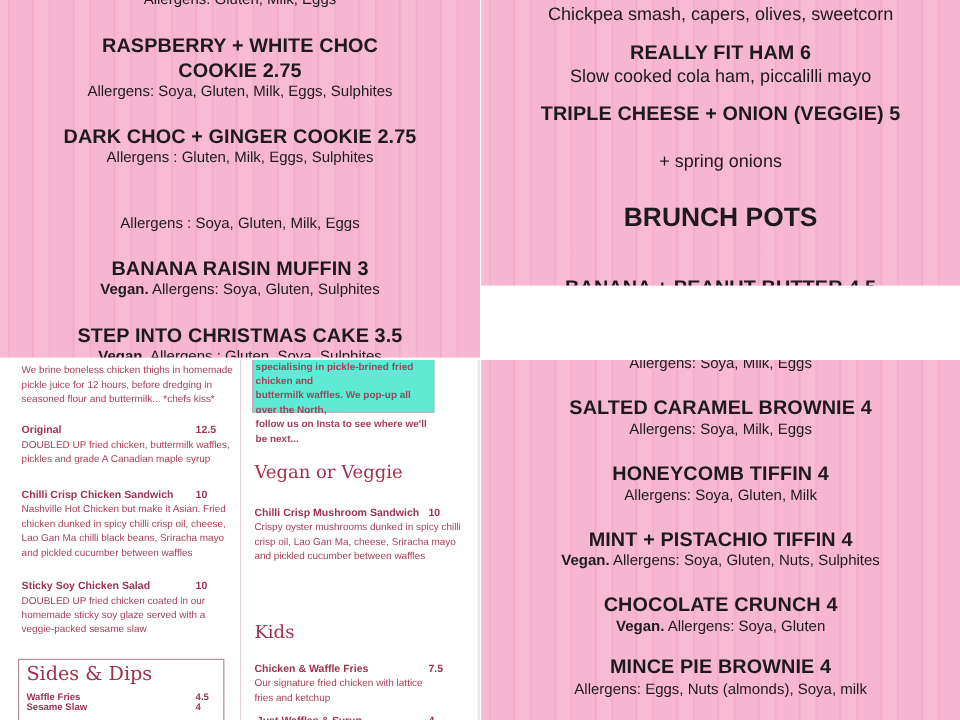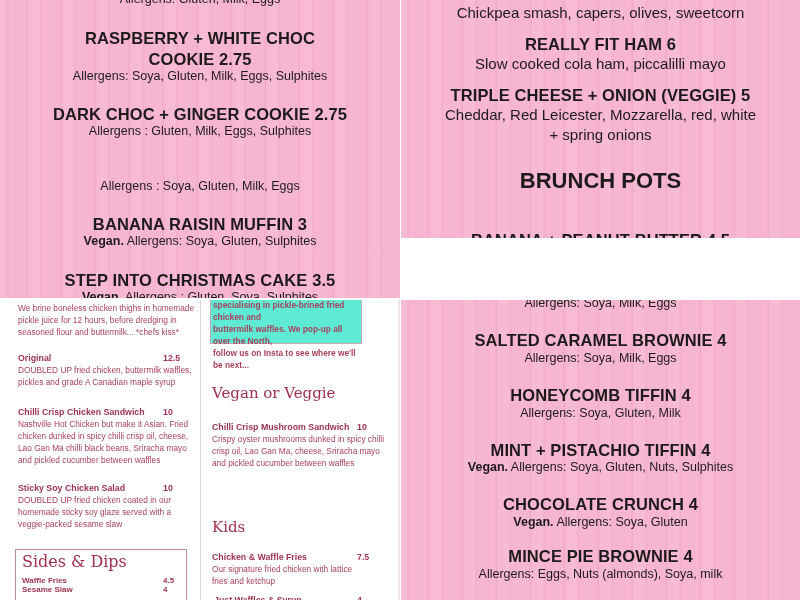--- a/index.html
+++ b/index.html
@@ -61,21 +61,20 @@
   <div class="abs sub" style="top:290px;"><span class="vegan">Vegan.</span><span> Allergens : Gluten, Soya, Sulphites</span></div>
 </section>
 
 <section id="q-tr" class="quad pink">
   <div class="abs sub-lg" style="top:4px;">Chickpea smash, capers, olives, sweetcorn</div>
 
   <div class="abs title" style="top:35px;">REALLY FIT HAM  6</div>
   <div class="abs sub-lg" style="top:55px;">Slow cooked cola ham, piccalilli mayo</div>
 
   <div class="abs title" style="top:86px;">TRIPLE CHEESE + ONION (VEGGIE) 5</div>
-  <div class="abs sub-lg" style="top:106px;">Cheddar, Red Leicester, Mozzarella, red, white</div>
   <div class="abs sub-lg" style="top:126px;">+ spring onions</div>
 
   <div class="abs big" style="top:168px;">BRUNCH POTS</div>
 
   <div class="abs title" style="top:231px;">BANANA + PEANUT BUTTER 4.5</div>
   <div class="abs sub-lg" style="top:251px;">Overnight oats with banana chips + cacao</div>
 
 </section>
 
 <section id="q-br" class="quad pink">

